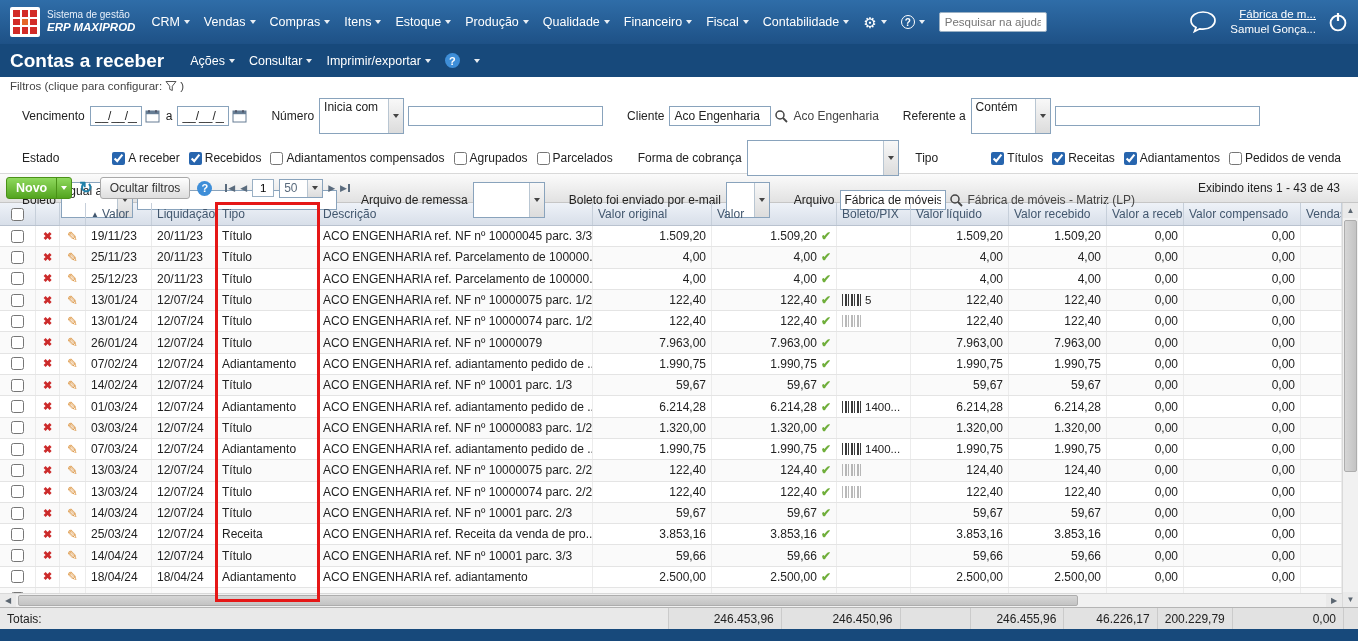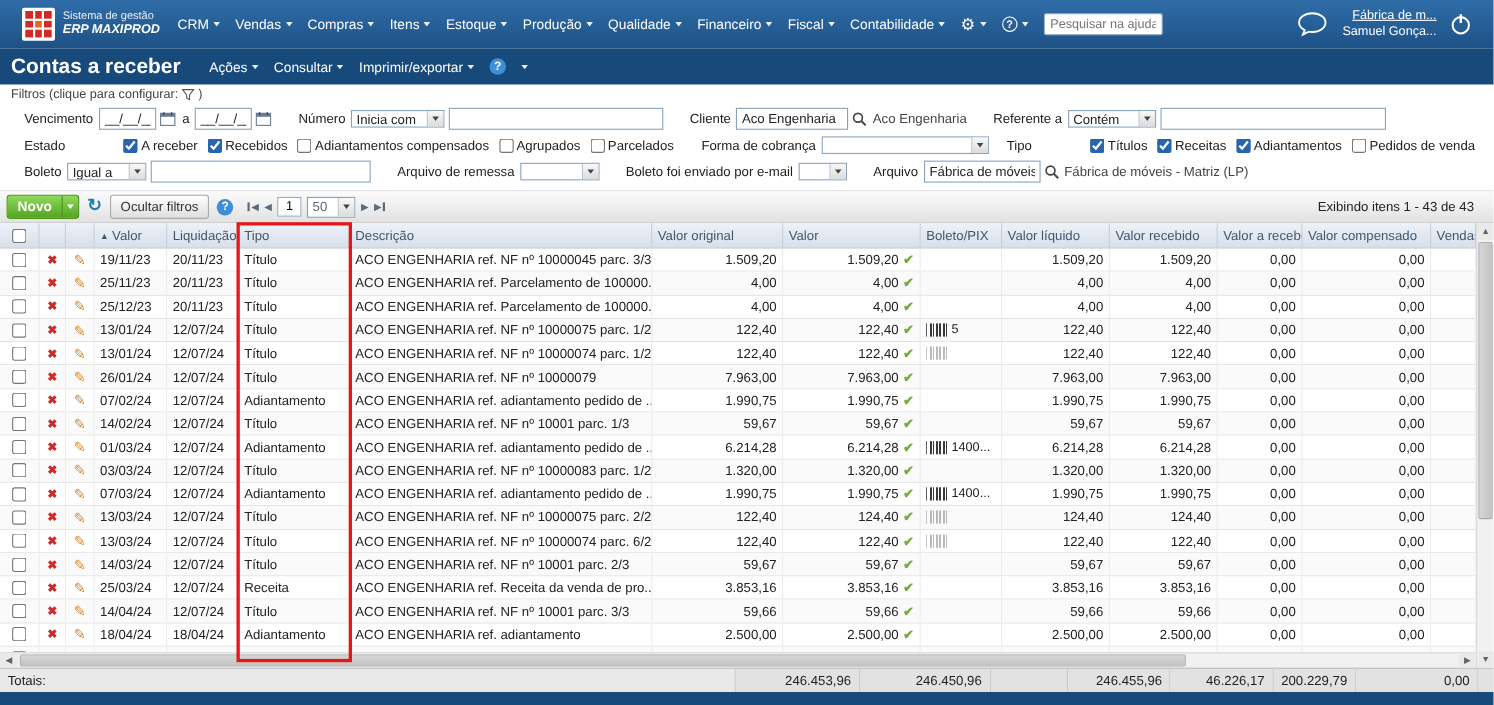--- a/index.html
+++ b/index.html
@@ -2,21 +2,21 @@
 <html style="--topnav_blue: #1e5186; --topnav_blue_light: #2f6da8; --titlebar_blue: #17497b; --accent_green: #53a41f; --highlight_red: #e51717; --check_green: #6fae3a; --delete_red: #cc2b2b; --edit_orange: #d98a2e; --logo_red: #d22b27;"><head>
 <meta charset="utf-8">
 <style>
   * { margin:0; padding:0; box-sizing:border-box; }
   html,body { width:1358px; height:641px; overflow:hidden; background:#fff;
     font-family:"Liberation Sans", sans-serif; font-size:12px; color:#222; }
   .page { position:relative; width:1358px; height:641px; background:#fff; overflow:hidden; }
 
   
   .topnav { height:44px; background:linear-gradient(var(--topnav_blue_light,#2f6da8),var(--topnav_blue,#1e5186));
-    display:flex; align-items:center; color:#fff; padding:0 20px; }
+    display:flex; align-items:center; color:#fff; padding:0 10px; }
   .logo { display:flex; align-items:center; gap:7px; margin-right:16px; }
   .logo-grid { width:30px; height:30px; background:#fff; display:grid; grid-template-columns:repeat(3,1fr);
     grid-template-rows:repeat(3,1fr); gap:2px; padding:3px; border-radius:2px; }
   .logo-grid i { background:var(--logo_red,#d22b27); }
   .logo-grid i:nth-child(5) { background:#e4672a; }
   .logo-text { line-height:1.2; }
   .logo-text .l1 { font-size:10px; color:#e8f0fa; }
   .logo-text .l2 { font-size:11.5px; font-weight:bold; font-style:italic; }
   .nav-menus { display:flex; align-items:center; }
   .nav-item { display:inline-flex; align-items:center; margin-right:14px; font-size:12.5px; cursor:pointer; white-space:nowrap; }
@@ -40,21 +40,21 @@
     display:inline-flex; align-items:center; justify-content:center; margin-right:10px; }
 
   
   .filters { height:97px; background:#fff; padding:3px 8px 0 8px; border-bottom:1px solid #d9d9d9; }
   .filters-heading { font-size:11.5px; color:#444; display:flex; align-items:center; gap:3px; padding-left:2px; }
   .frow { display:flex; align-items:center; margin-top:6px; padding-left:14px; white-space:nowrap; }
   .lbl { margin-right:5px; }
   .ml16 { margin-left:16px; } .ml24 { margin-left:24px; }
   input.txt { height:20px; border:1px solid #89a3bc; padding:0 4px; font-size:12px; font-family:inherit; color:#222; }
   .date { width:52px; color:#555; }
-  .selectbox { height:16px; border:1px solid #89a3bc; background:#fff; display:inline-flex; align-items:stretch; font-size:12px; cursor:pointer; }
+  .selectbox { height:36px; border:1px solid #89a3bc; background:#fff; display:inline-flex; align-items:stretch; font-size:12px; cursor:pointer; }
   .selectbox .sval { padding:1px 4px 0 4px; flex:1; overflow:hidden; }
   .selectbox .sarrow { width:15px; background:linear-gradient(#f8f8f8,#dcdcdc); border-left:1px solid #b9c6d2;
     display:flex; align-items:center; justify-content:center; }
   .selectbox .sarrow::after { content:""; border-left:3.5px solid transparent; border-right:3.5px solid transparent; border-top:4px solid #444; }
   .chkgroup { display:inline-flex; align-items:center;margin-left:48px; }
   .chk { display:inline-flex; align-items:center; gap:3px; margin-right:9px; cursor:pointer; }
   input[type=checkbox] { width:13px; height:13px; accent-color:#2765ae; }
   .hint { color:#444; margin-left:5px; }
   .iconbtn { display:inline-flex; align-items:center; margin-left:3px; }
 
@@ -1002,21 +1002,21 @@
         <div class="cell ">
           <span>13/03/24</span>
         </div>
         <div class="cell ">
           <span>12/07/24</span>
         </div>
         <div class="cell ">
           <span>Título</span>
         </div>
         <div class="cell ">
-          <span>ACO ENGENHARIA ref. NF nº 10000074 parc. 6/2</span>
+          <span>ACO ENGENHARIA ref. NF nº 10000074 parc. 2/2</span>
         </div>
         <div class="cell num">
           <span>122,40</span>
         </div>
         <div class="cell num">
           <span>122,40</span>
           <span class="check">✔</span>
         </div>
         <div class="cell">
           <span class="barcode dim"></span>

